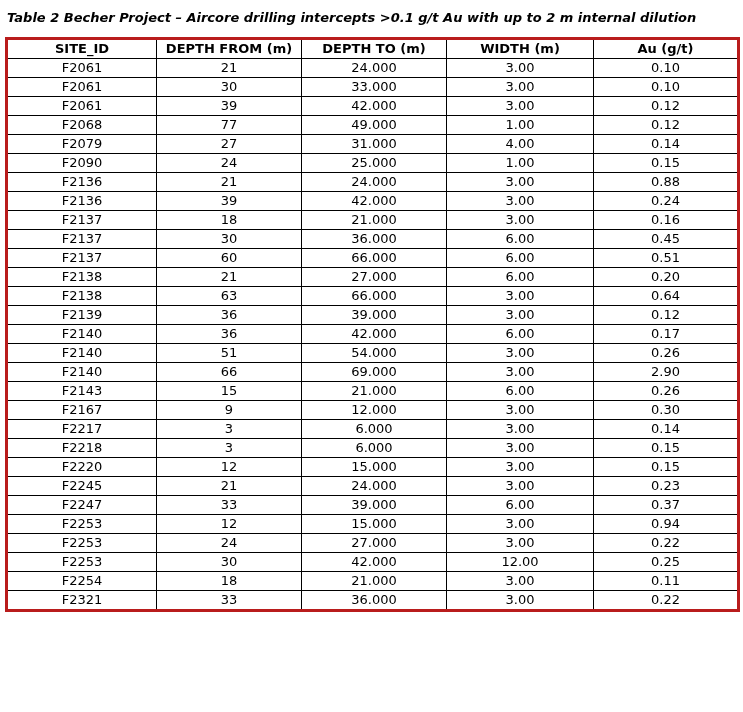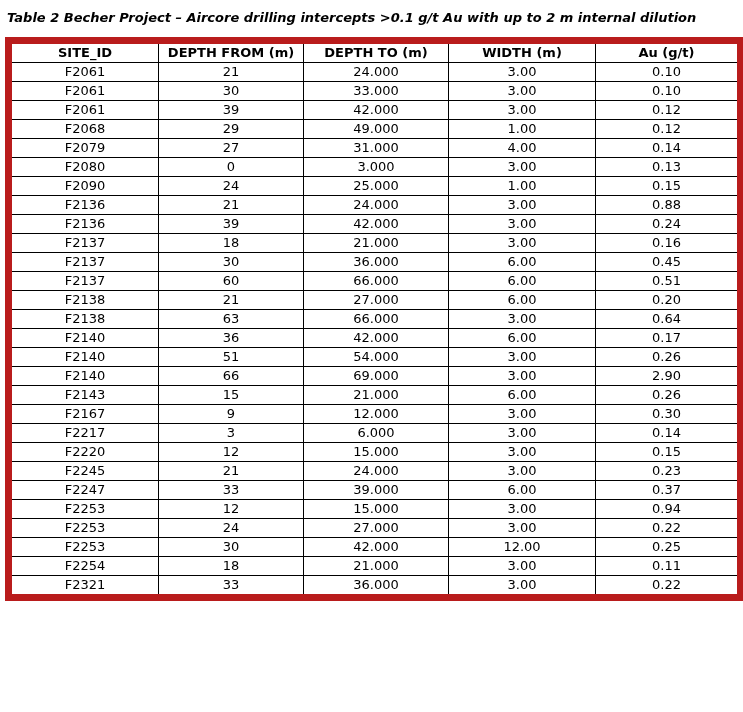--- a/index.html
+++ b/index.html
@@ -20,21 +20,21 @@
     font-weight: bold;
     font-style: italic;
     margin: 2px 0 12px 2px;
     white-space: nowrap;
     letter-spacing: 0px;
   }
   table.data-table {
     border-collapse: collapse;
     table-layout: fixed;
     width: 732px;
-    border: 7px solid #b91c1c;
+    border: 3px solid #b91c1c;
   }
   table.data-table th,
   table.data-table td {
     border: 1px solid #000000;
     font-size: 13px;
     height: 18px;
     line-height: 18px;
     padding: 0 2px;
     overflow: hidden;
     white-space: nowrap;
@@ -95,40 +95,33 @@
   </tr>
         <tr>
     <td class="col-site">F2061</td>
     <td>39</td>
     <td>42.000</td>
     <td>3.00</td>
     <td>0.12</td>
   </tr>
         <tr>
     <td class="col-site">F2068</td>
-    <td>29</td>
+    <td>77</td>
     <td>49.000</td>
     <td>1.00</td>
     <td>0.12</td>
   </tr>
         <tr>
     <td class="col-site">F2079</td>
     <td>27</td>
     <td>31.000</td>
     <td>4.00</td>
     <td>0.14</td>
   </tr>
         <tr>
-    <td class="col-site">F2080</td>
-    <td>0</td>
-    <td>3.000</td>
-    <td>3.00</td>
-    <td>0.13</td>
-  </tr>
-        <tr>
     <td class="col-site">F2090</td>
     <td>24</td>
     <td>25.000</td>
     <td>1.00</td>
     <td>0.15</td>
   </tr>
         <tr>
     <td class="col-site">F2136</td>
     <td>21</td>
     <td>24.000</td>
@@ -171,20 +164,27 @@
     <td>0.20</td>
   </tr>
         <tr>
     <td class="col-site">F2138</td>
     <td>63</td>
     <td>66.000</td>
     <td>3.00</td>
     <td>0.64</td>
   </tr>
         <tr>
+    <td class="col-site">F2139</td>
+    <td>36</td>
+    <td>39.000</td>
+    <td>3.00</td>
+    <td>0.12</td>
+  </tr>
+        <tr>
     <td class="col-site">F2140</td>
     <td>36</td>
     <td>42.000</td>
     <td>6.00</td>
     <td>0.17</td>
   </tr>
         <tr>
     <td class="col-site">F2140</td>
     <td>51</td>
     <td>54.000</td>
@@ -213,20 +213,27 @@
     <td>0.30</td>
   </tr>
         <tr>
     <td class="col-site">F2217</td>
     <td>3</td>
     <td>6.000</td>
     <td>3.00</td>
     <td>0.14</td>
   </tr>
         <tr>
+    <td class="col-site">F2218</td>
+    <td>3</td>
+    <td>6.000</td>
+    <td>3.00</td>
+    <td>0.15</td>
+  </tr>
+        <tr>
     <td class="col-site">F2220</td>
     <td>12</td>
     <td>15.000</td>
     <td>3.00</td>
     <td>0.15</td>
   </tr>
         <tr>
     <td class="col-site">F2245</td>
     <td>21</td>
     <td>24.000</td>

